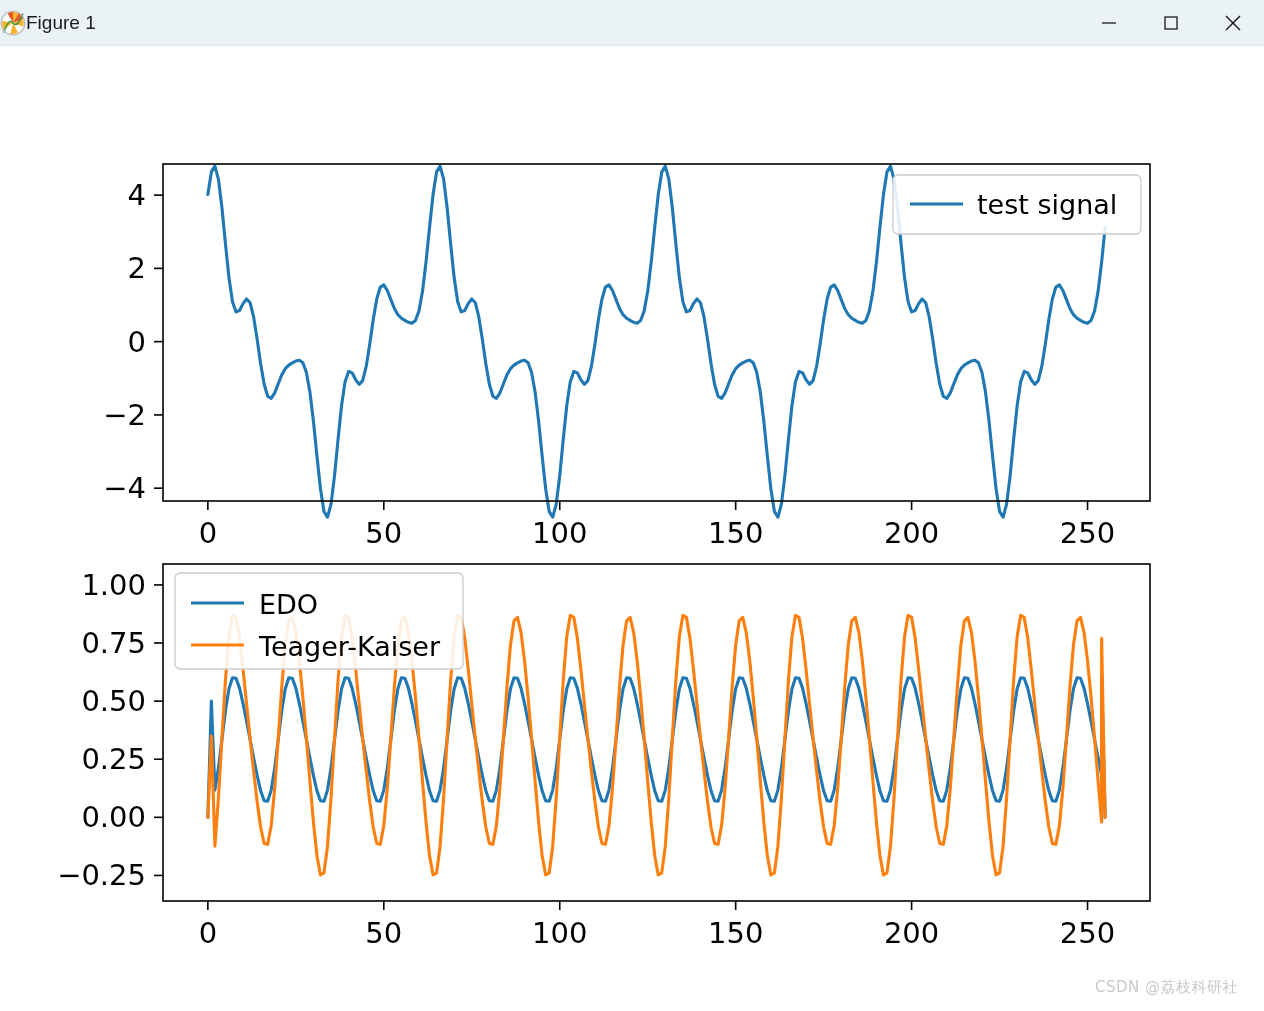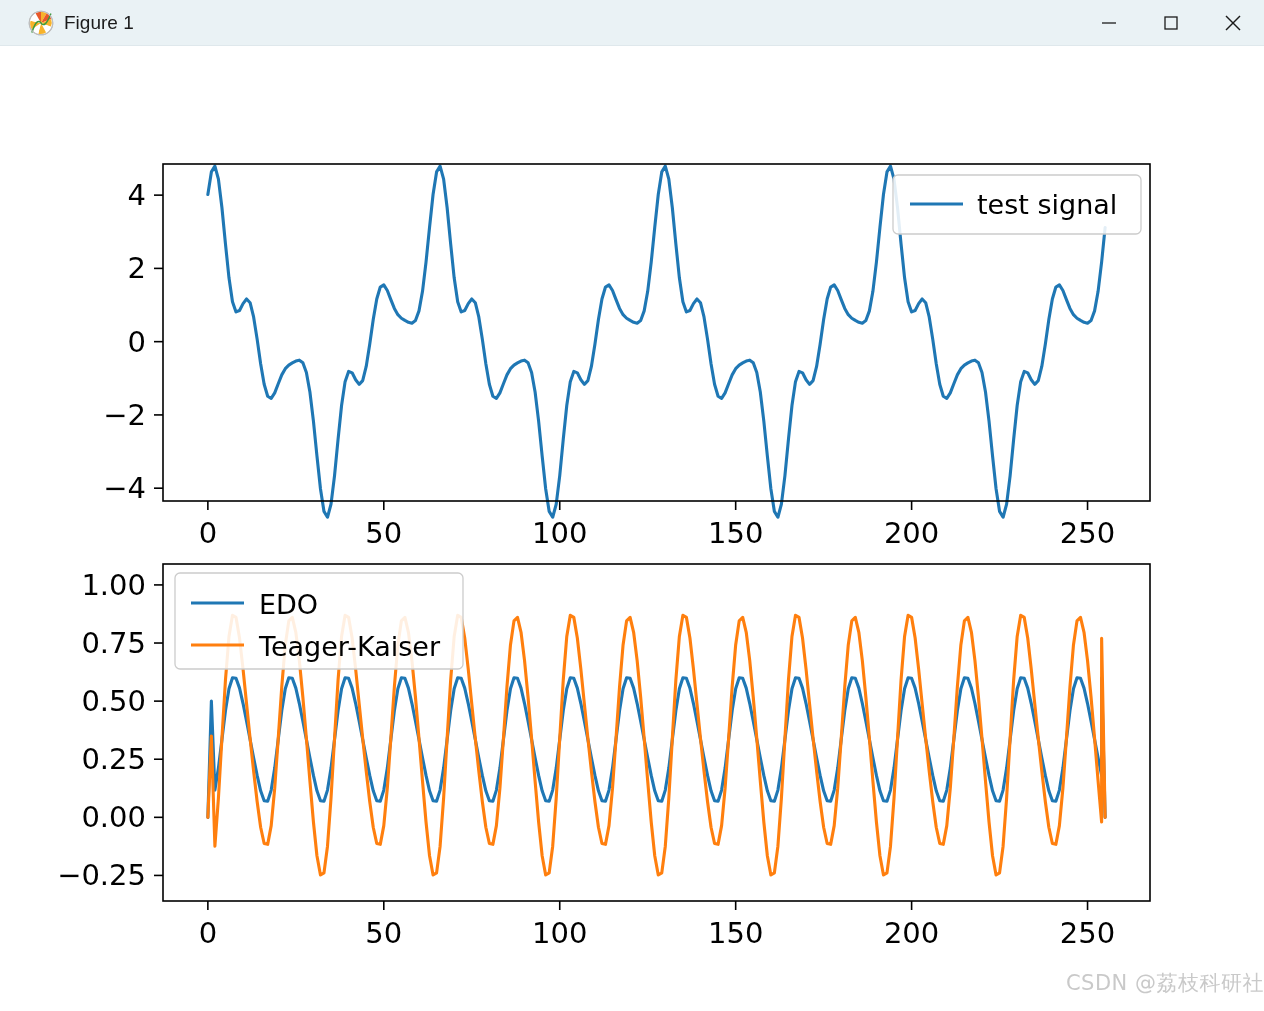--- a/index.html
+++ b/index.html
@@ -26,22 +26,21 @@
     background: #eaf2f5;
     display: flex;
     align-items: center;
     position: relative;
     border-bottom: 1px solid #dfe8ec;
     box-sizing: border-box;
   }
   .title-left {
     display: flex;
     align-items: center;
-    padding-left: 28px;
-    gap: 10px;
+    padding-left: 0;
   }
   .app-icon {
     width: 26px;
     height: 26px;
     flex: none;
   }
   .title-text {
     font-size: 19px;
     color: #1b1b1b;
     font-family: "Liberation Sans", sans-serif;
@@ -69,23 +68,23 @@
     top: 46px;
     width: 1264px;
     height: 965px;
     background: #ffffff;
   }
   .plot-svg {
     display: block;
   }
   .watermark {
     position: absolute;
-    right: 0;
+    right: 26px;
     bottom: 14px;
-    font-size: 21px;
+    font-size: 15px;
     color: #c9c9c9;
     font-family: "DejaVu Sans", sans-serif;
     letter-spacing: 0.5px;
     white-space: nowrap;
   }
 </style>
 </head>
 <body>
 
 <div class="window">

